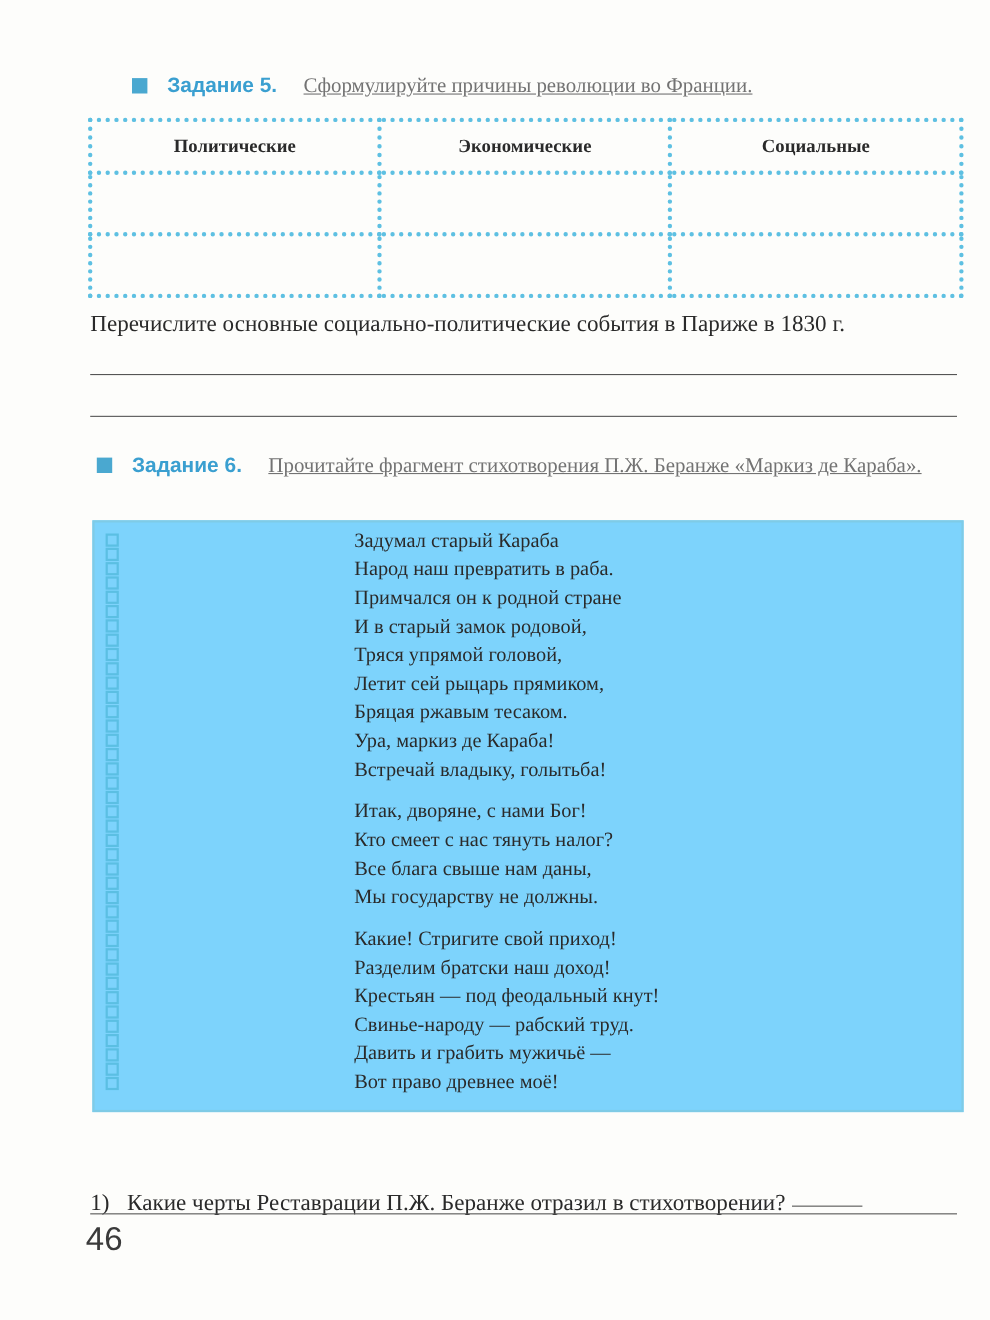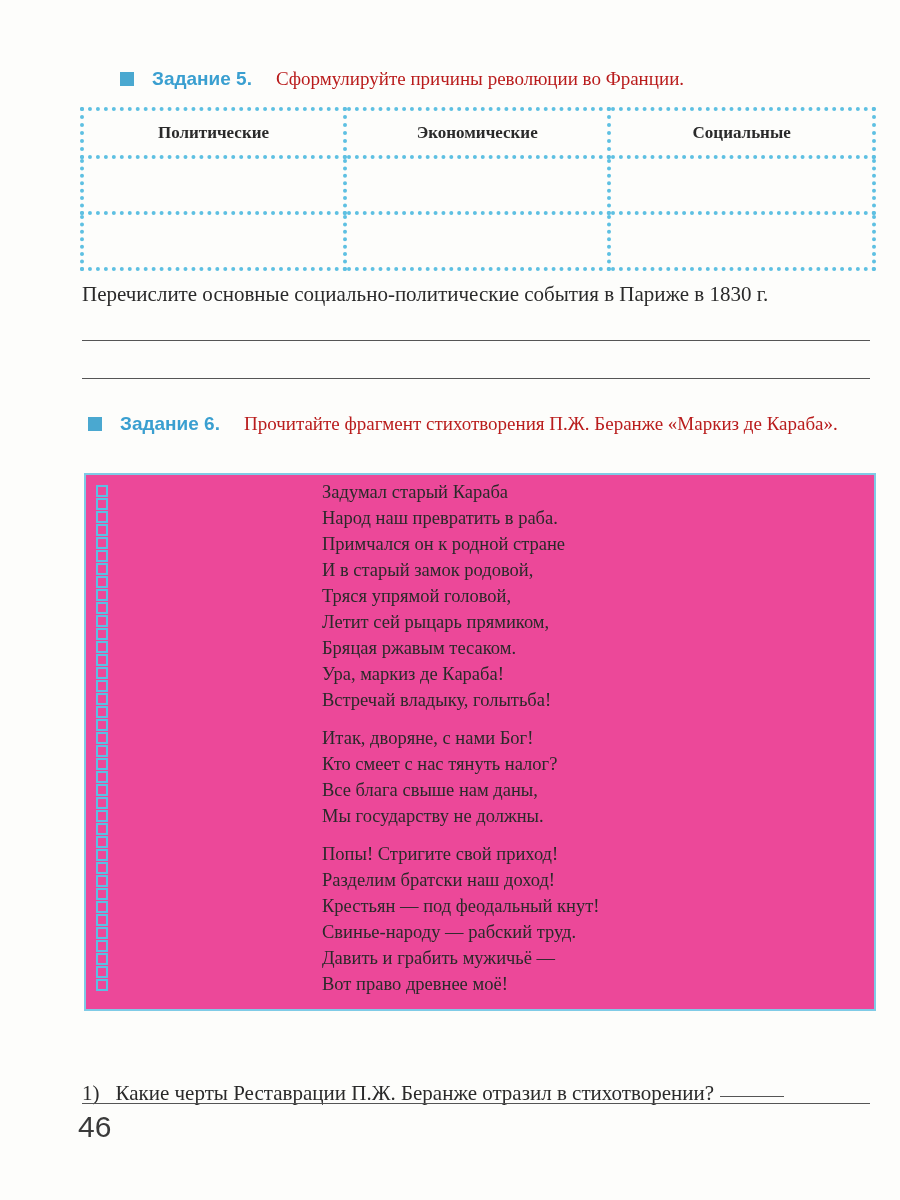--- a/index.html
+++ b/index.html
@@ -15,21 +15,21 @@
   }
   .task-head .marker {
     display:inline-block; width:14px; height:14px; background:#4aa8d0;
     margin-right:18px; transform:translateY(1px);
   }
   .task-head .label {
     font-family:"Liberation Sans", "DejaVu Sans", sans-serif;
     font-weight:bold; color:#3a9fd0; font-size:19px; margin-right:24px;
     white-space:nowrap;
   }
-  .task-head .text { color:#b91c1c; }
+  .task-head .text { color:#737373;text-decoration:underline; }
   #task5 { top:68px;margin-left:32px; }
   #task6 { top:410px; width:790px; }
   #task6 .text { line-height:28px; }
 
   .dot-table {
     position:absolute; left:80px; top:107px; width:796px; height:162px;
     border-collapse:separate; border-spacing:0;
   }
   .dot-table td, .dot-table th {
     border-right:4px dotted #5ec0e2; border-bottom:4px dotted #5ec0e2;
@@ -43,21 +43,21 @@
   .dot-table td { height:52px; }
   .col1 { width:263px; } .col2 { width:264px; } .col3 { width:265px; }
 
   .question { position:absolute; left:82px; font-size:21px; white-space:nowrap; }
   #q1830 { top:282px; }
   .ans-line { position:absolute; left:82px; width:788px; border-top:1px solid #555; height:0; }
   #line1 { top:340px; } #line2 { top:378px; }
 
   .poem-box {
     position:absolute; left:84px; top:473px; width:792px; height:538px;
-    background:#ec4899; border:2px solid #7fcbe6; box-sizing:border-box;
+    background:#7dd3fc; border:2px solid #7fcbe6; box-sizing:border-box;
   }
   .squares {
     position:absolute; left:10px; top:10px; width:12px;
     display:flex; flex-direction:column; gap:1px;
   }
   .squares span {
     display:block; width:8px; height:8px; border:2px solid #5bbfe3; box-sizing:content-box;
   }
   .poem {
     position:absolute; left:236px; top:4px; font-size:18.5px; line-height:26px;
@@ -172,21 +172,21 @@
       <div>Ура, маркиз де Караба!</div>
       <div>Встречай владыку, голытьба!</div>
     </div>
     <div class="stanza">
       <div>Итак, дворяне, с нами Бог!</div>
       <div>Кто смеет с нас тянуть налог?</div>
       <div>Все блага свыше нам даны,</div>
       <div>Мы государству не должны.</div>
     </div>
     <div class="stanza">
-      <div>Попы! Стригите свой приход!</div>
+      <div>Какие! Стригите свой приход!</div>
       <div>Разделим братски наш доход!</div>
       <div>Крестьян — под феодальный кнут!</div>
       <div>Свинье-народу — рабский труд.</div>
       <div>Давить и грабить мужичьё —</div>
       <div>Вот право древнее моё!</div>
     </div>
   </div>
 </div>
 
 <div id="q-reflect" class="question">

